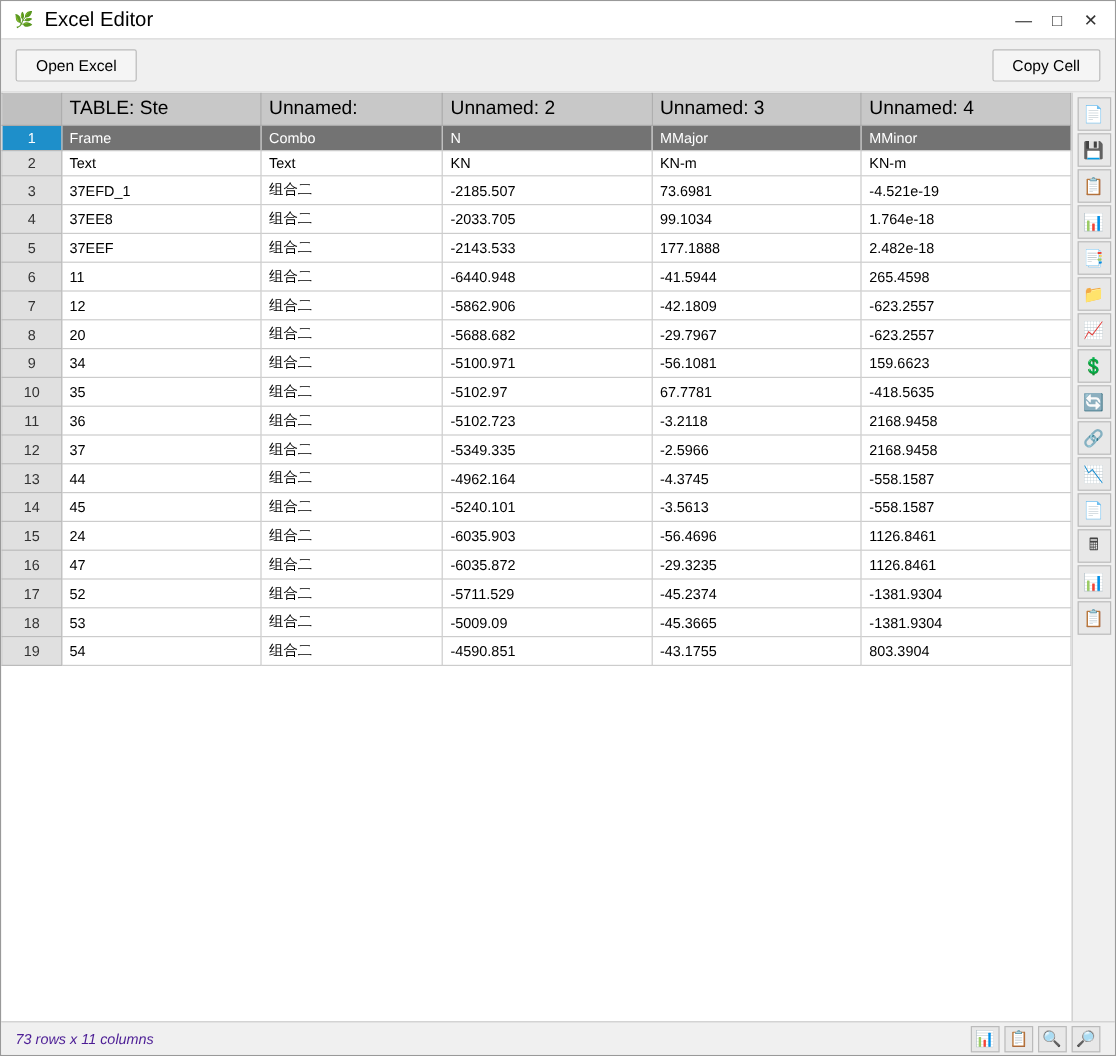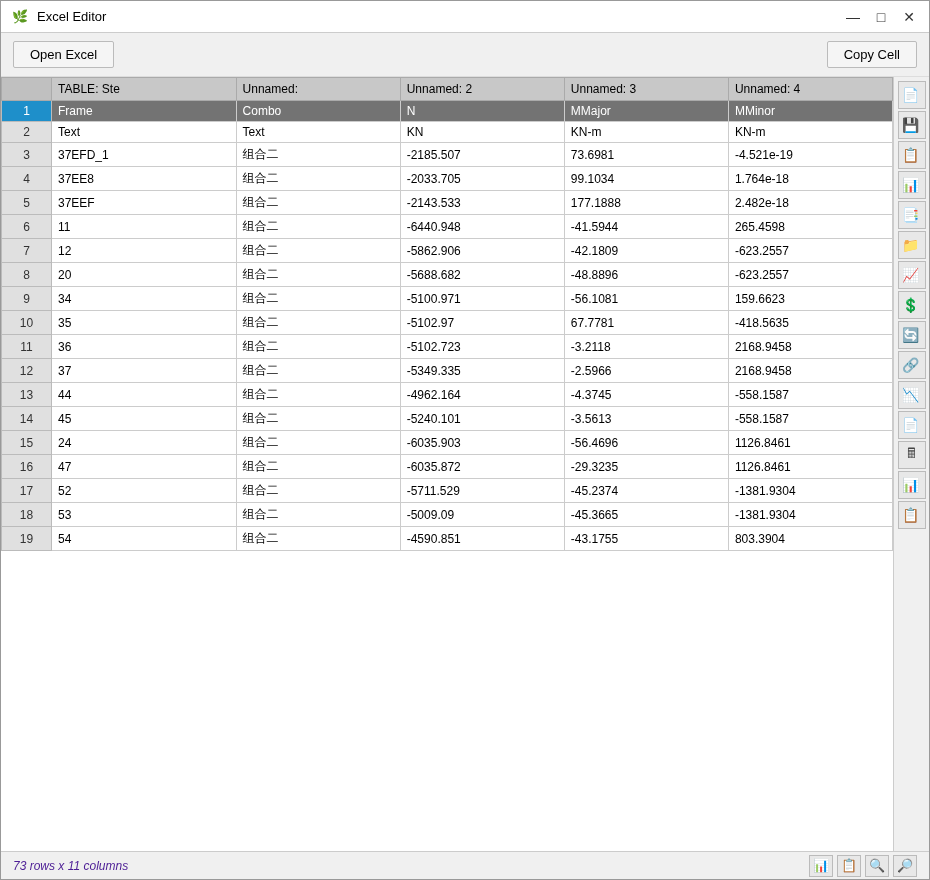--- a/index.html
+++ b/index.html
@@ -31,21 +31,21 @@
     .title-bar-icon {
       width: 18px;
       height: 18px;
       margin-right: 8px;
       display: flex;
       align-items: center;
       justify-content: center;
     }
     .title-bar-title {
       flex: 1;
-      font-size: 13px;
+      font-size: 17px;
       color: #000;
     }
     .title-bar-controls {
       display: flex;
       gap: 8px;
     }
     .title-bar-btn {
       width: 20px;
       height: 20px;
       display: flex;
@@ -111,21 +111,21 @@
       border-collapse: collapse;
       width: 100%;
       min-width: 600px;
     }
     thead tr th {
       background: #c8c8c8;
       border: 1px solid #aaa;
       padding: 4px 6px;
       text-align: left;
       font-weight: normal;
-      font-size: 12px;
+      font-size: 16px;
       white-space: nowrap;
     }
     tbody tr td {
       border: 1px solid #ccc;
       padding: 3px 6px;
       font-size: 12px;
       white-space: nowrap;
       background: #fff;
     }
     tbody tr.row-selected td {
@@ -267,21 +267,21 @@
               <td>组合二</td>
               <td>-5862.906</td>
               <td>-42.1809</td>
               <td>-623.2557</td>
             </tr>
             <tr>
               <td class="row-num">8</td>
               <td>20</td>
               <td>组合二</td>
               <td>-5688.682</td>
-              <td>-48.8896</td>
+              <td>-29.7967</td>
               <td>-623.2557</td>
             </tr>
             <tr>
               <td class="row-num">9</td>
               <td>34</td>
               <td>组合二</td>
               <td>-5100.971</td>
               <td>-56.1081</td>
               <td>159.6623</td>
             </tr>

